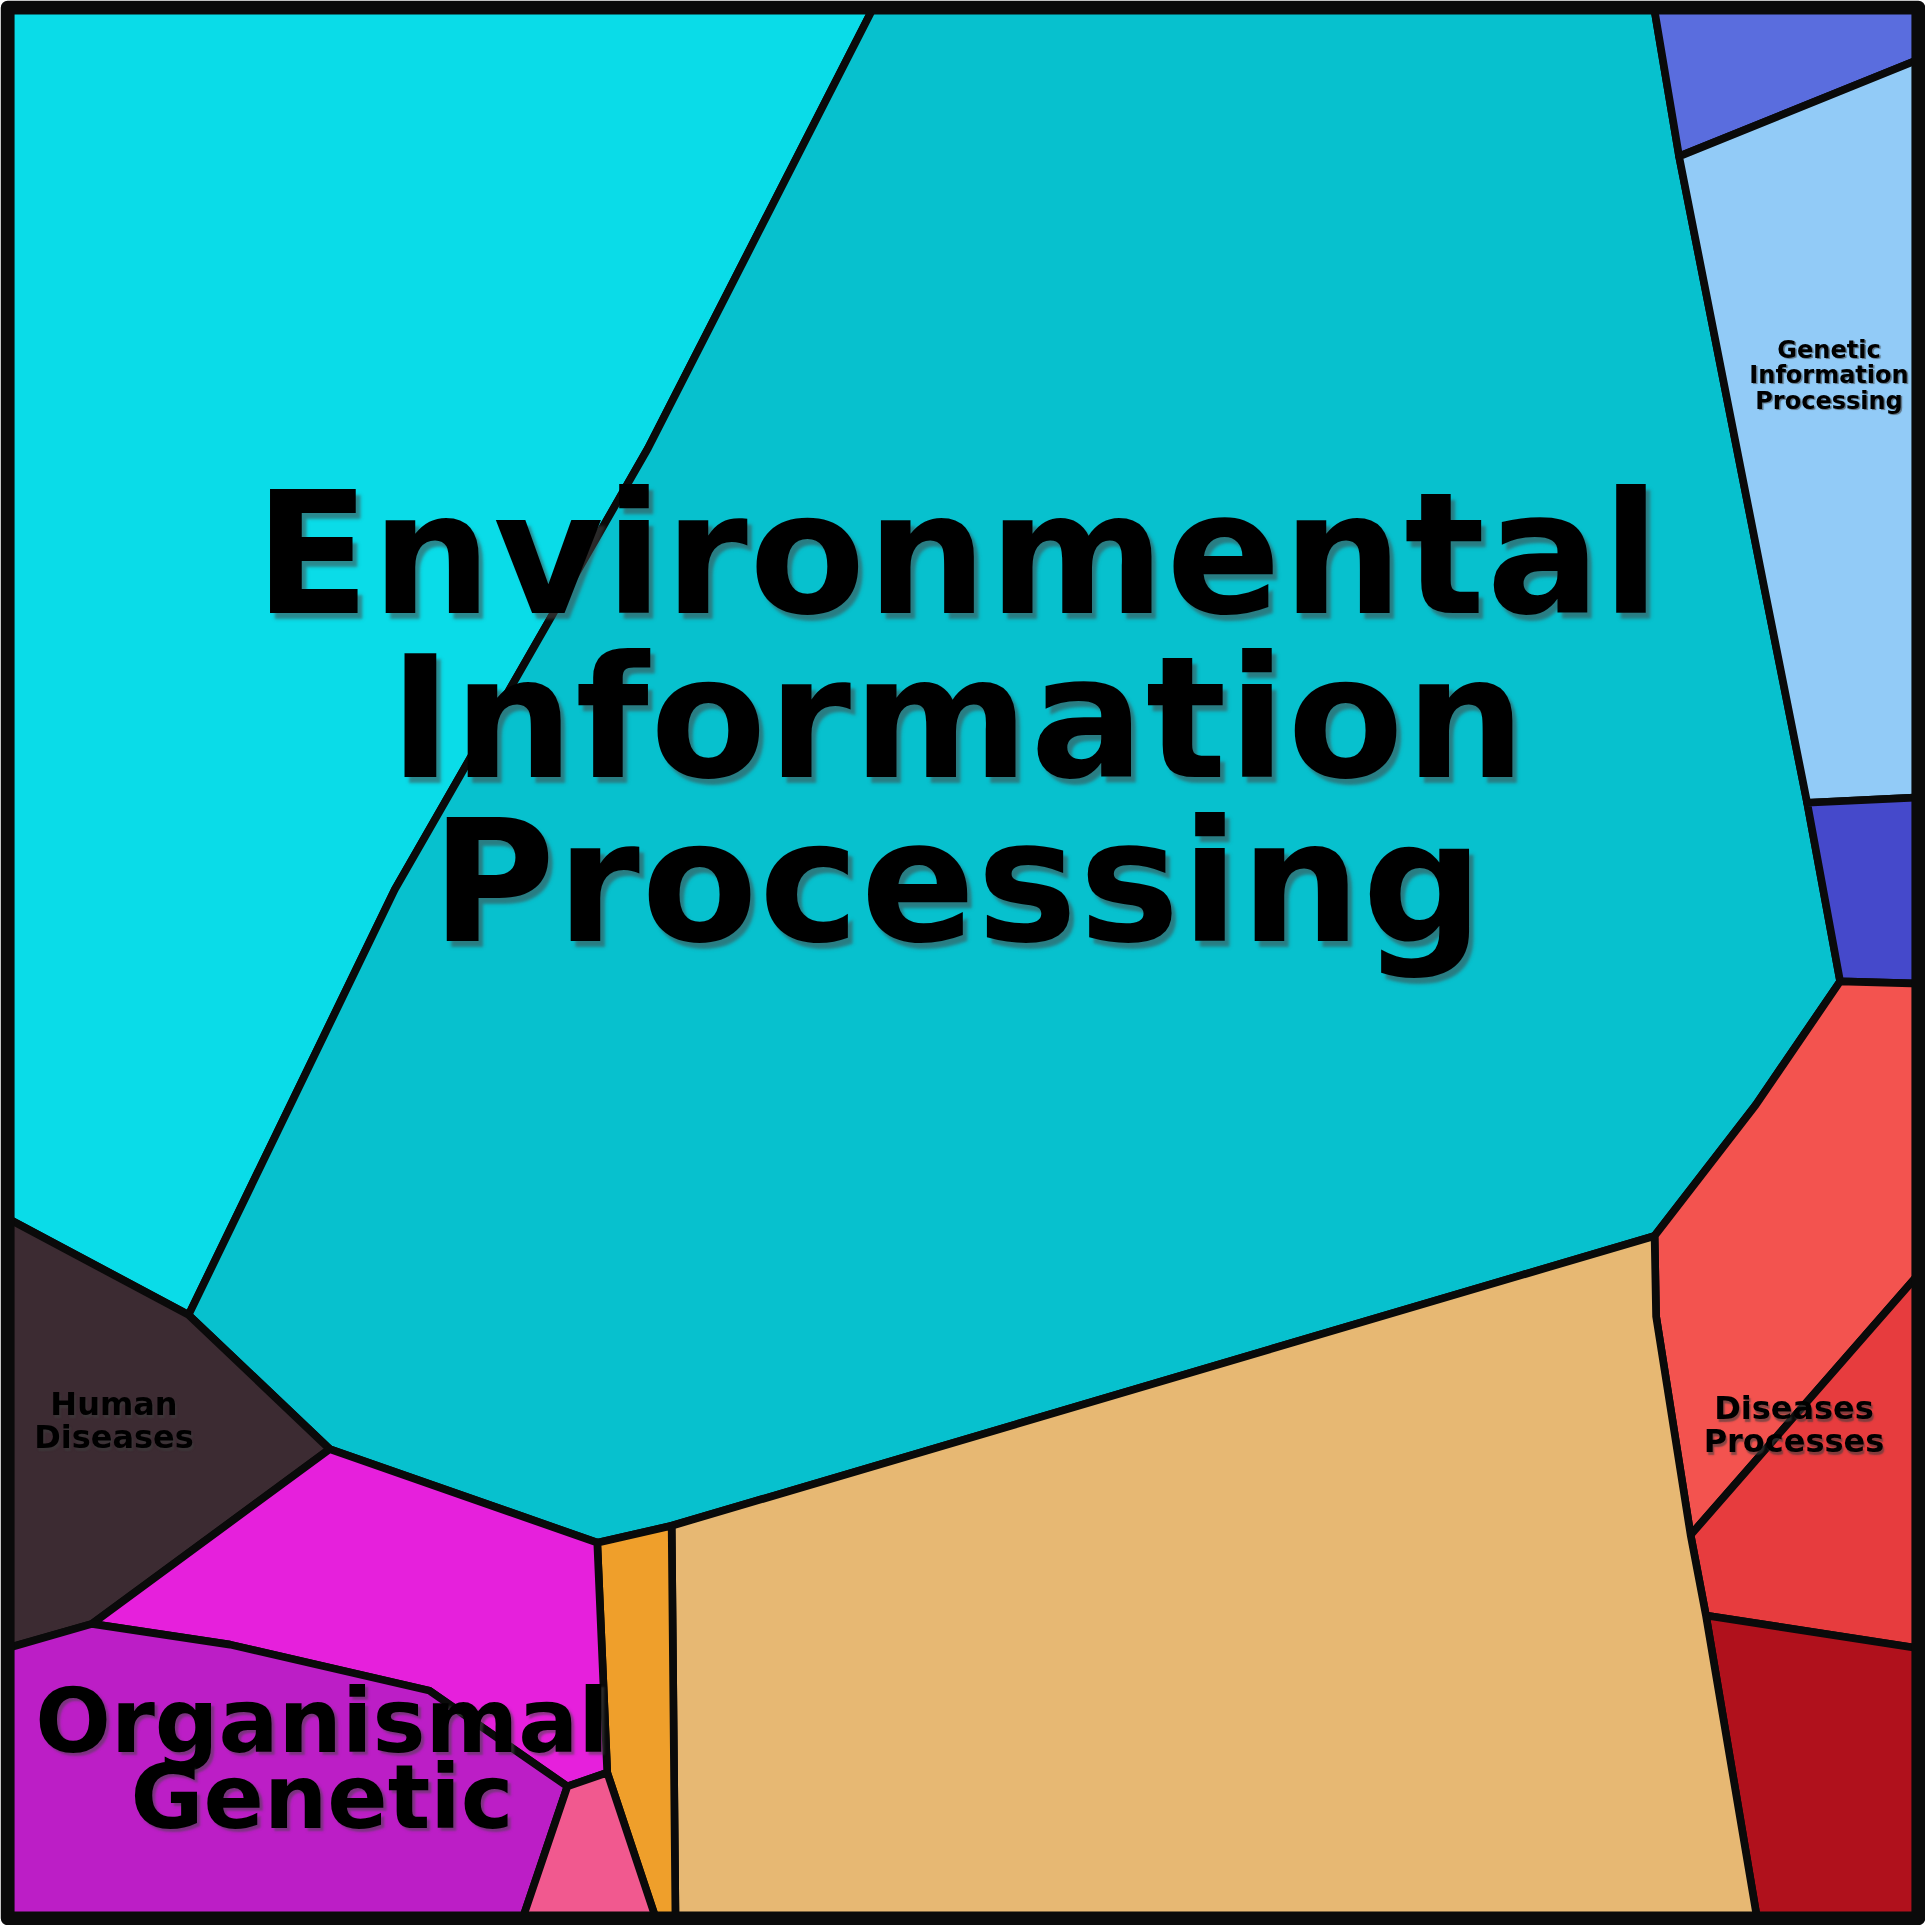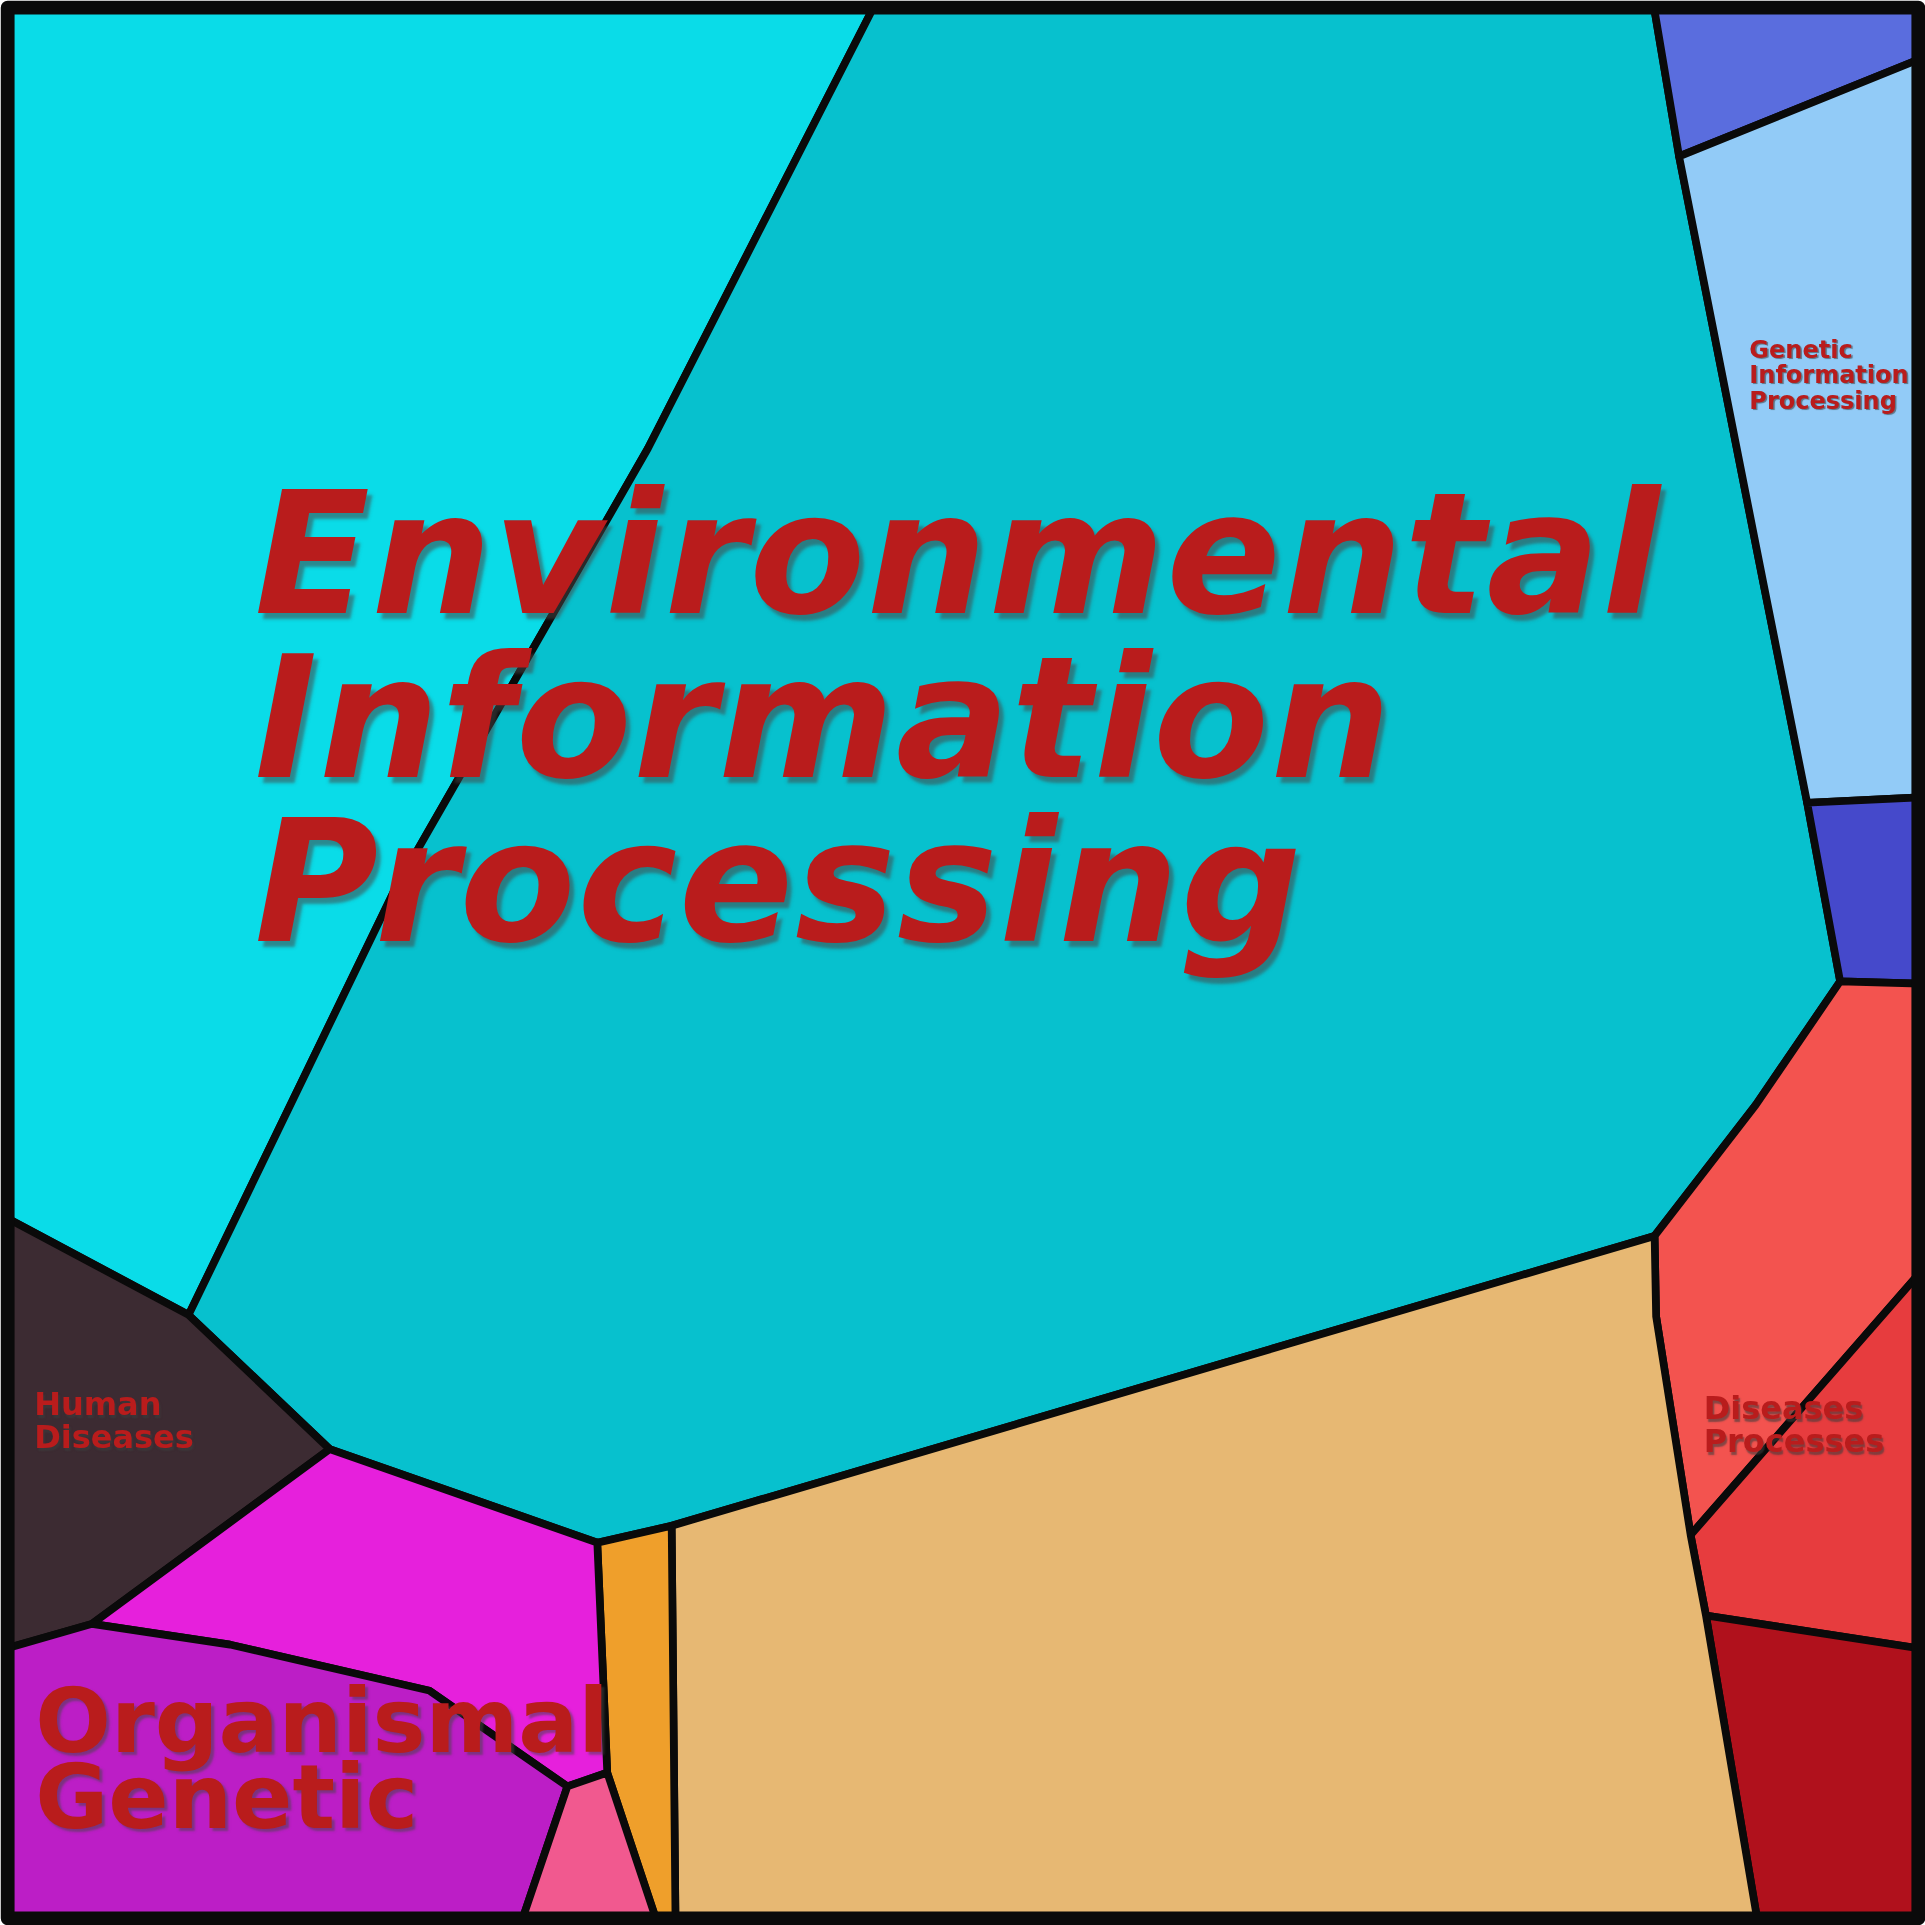--- a/index.html
+++ b/index.html
@@ -7,31 +7,31 @@
     position:relative;
     width:1926px;height:1926px;
     background:#ffffff;
     font-family:"DejaVu Sans","Liberation Sans",sans-serif;
     overflow:hidden;
   }
   #map{position:absolute;left:0;top:0;}
   .label{
     position:absolute;
     transform:translate(-50%,-50%);
-    color:#b91c1c;
+    color:#000000;
     font-weight:bold;
+    text-align:center;
     white-space:pre-line;
     pointer-events:none;
   }
   .label-xl{
     font-size:169px;
     line-height:0.97;
     letter-spacing:1.5px;
     text-shadow:4.6px 5.4px 3.1px rgba(70,70,70,0.55);
-    font-style:italic;
   }
   .label-lg{
     font-size:134px;
     line-height:1.0;
     text-shadow:3.8px 4.6px 3.1px rgba(70,70,70,0.55);
   }
   .label-md{
     font-size:89px;
     line-height:0.85;
     text-shadow:3.1px 3.1px 2.3px rgba(70,70,70,0.55);

